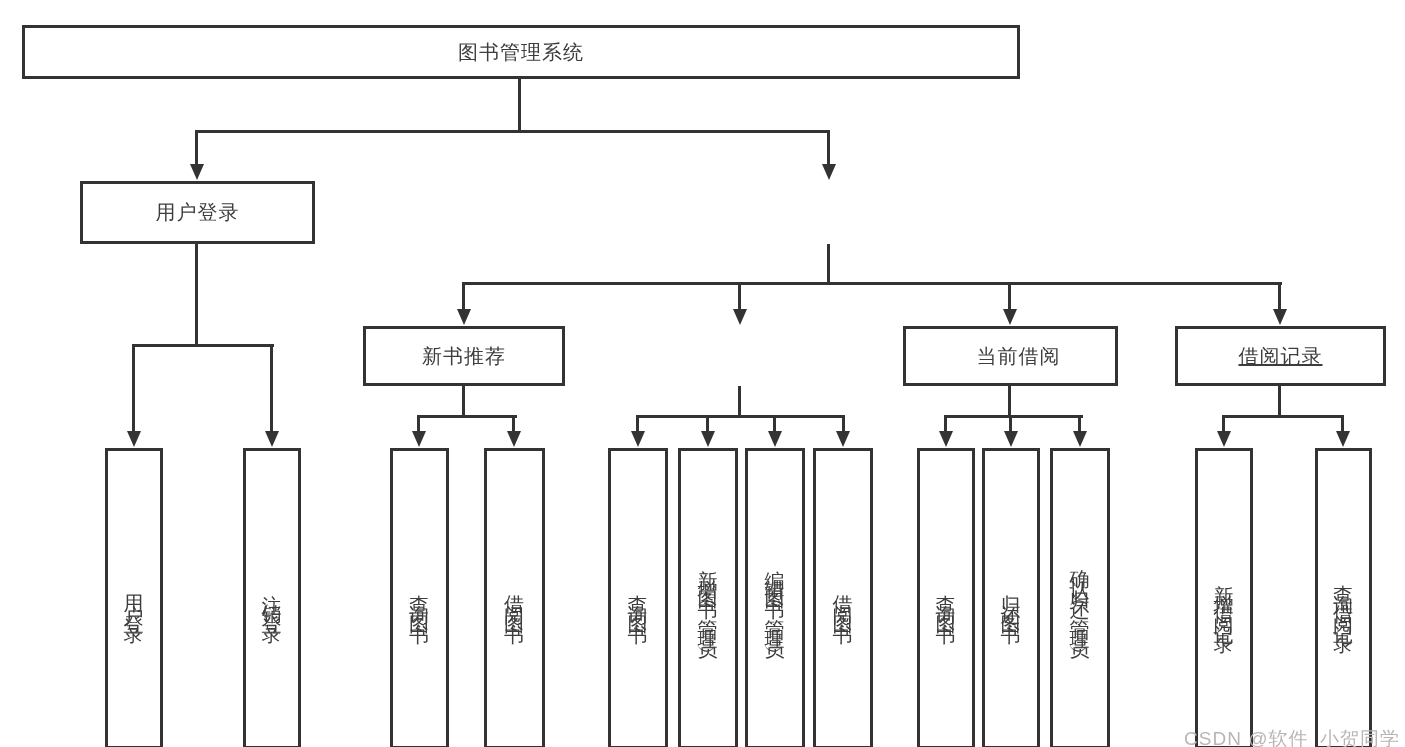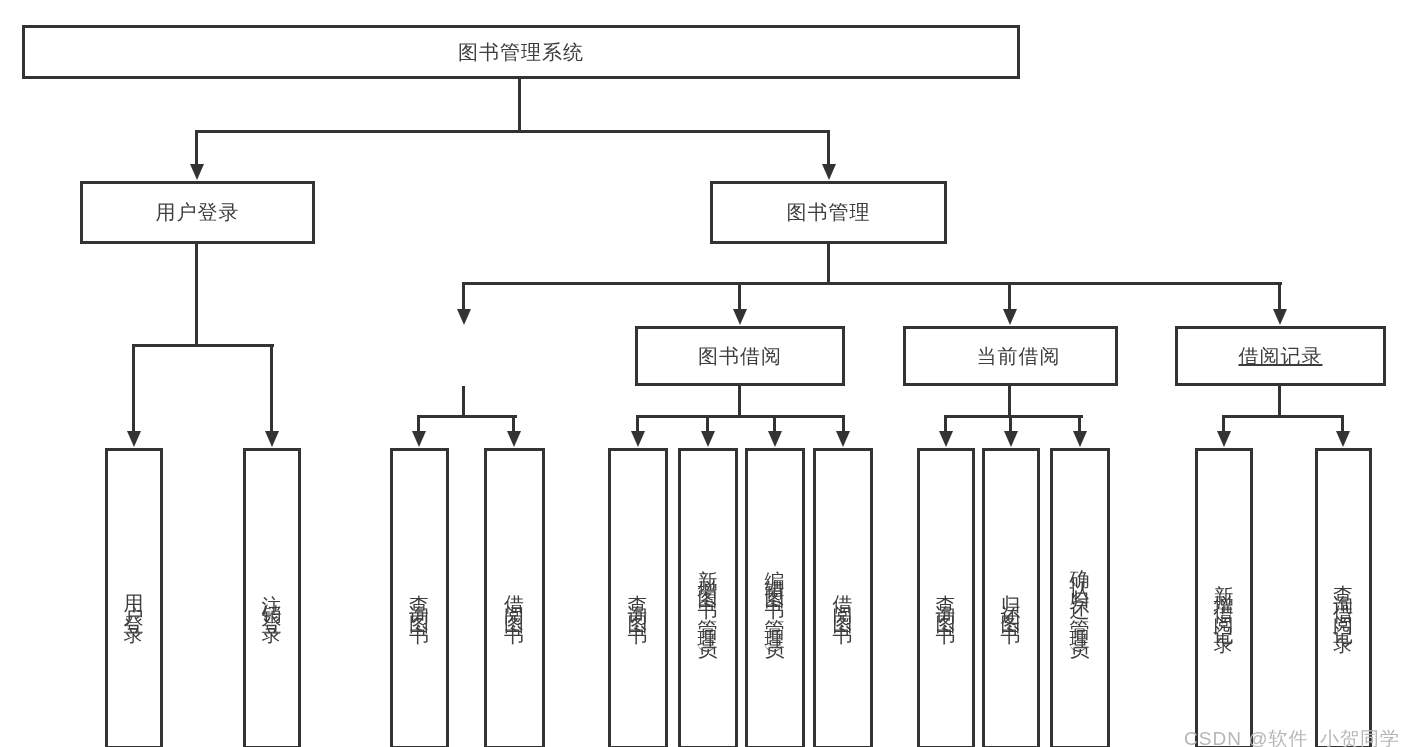--- a/index.html
+++ b/index.html
@@ -48,24 +48,23 @@
 </style>
 </head>
 <body>
 
 <div class="stage">
 
   <div class="box h" style="left:22px; top:14px; width:998px; height:54px;">图书管理系统</div>
 
   <div class="box h" style="left:80px; top:170px; width:235px; height:63px;">用户登录</div>
 
-  <div class="box h" style="left:710px; top:170px; width:237px; height:63px;">图书管理</div>
 
+  <div class="box h" style="left:363px; top:315px; width:202px; height:60px;">新书推荐</div>
 
-  <div class="box h" style="left:635px; top:315px; width:210px; height:60px;">图书借阅</div>
 
   <div class="box h" style="left:903px; top:315px; width:215px; height:60px;padding-left:16px;">当前借阅</div>
 
   <div class="box h" style="left:1175px; top:315px; width:211px; height:60px;text-decoration:underline;">借阅记录</div>
 
   <div class="box v" style="left:105px; top:437px; width:58px; height:301px;">用户登录</div>
 
   <div class="box v" style="left:243px; top:437px; width:58px; height:301px;">注销登录</div>
 
   <div class="box v" style="left:390px; top:437px; width:59px; height:301px;">查询图书</div>

